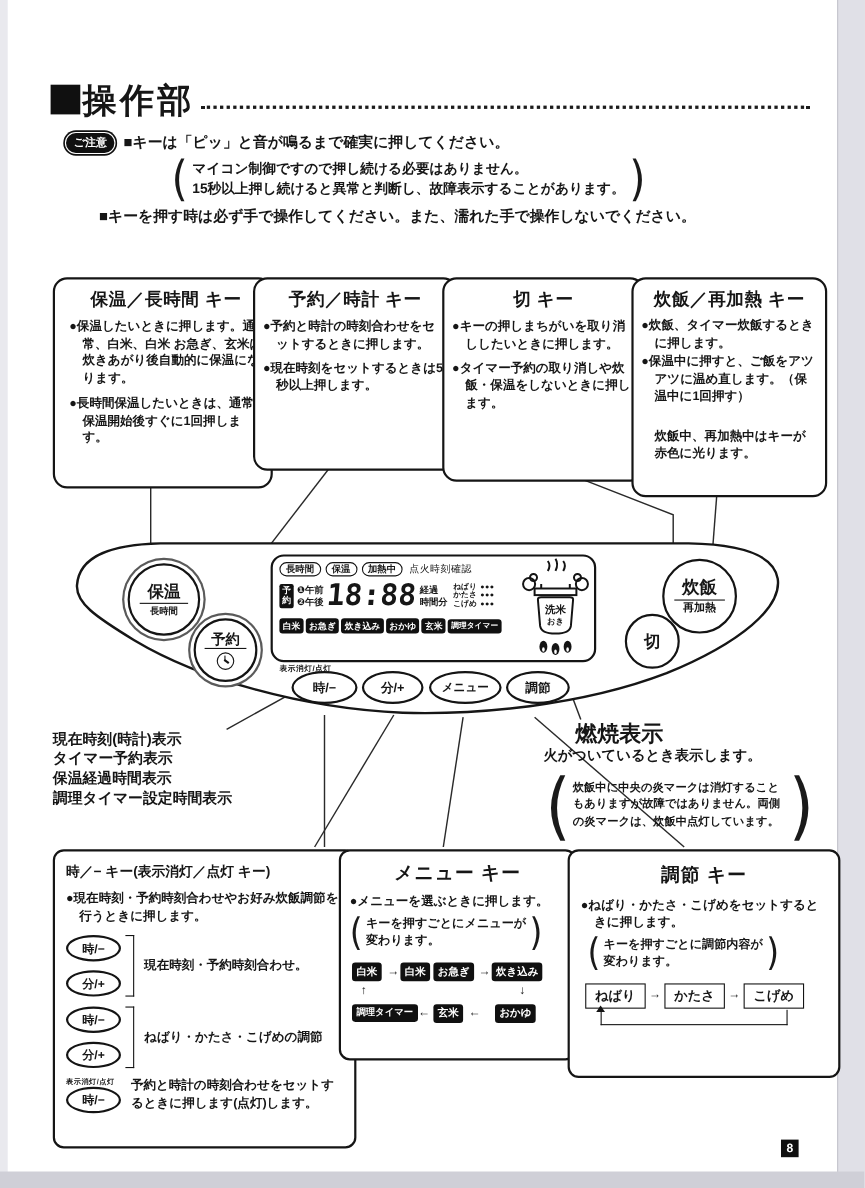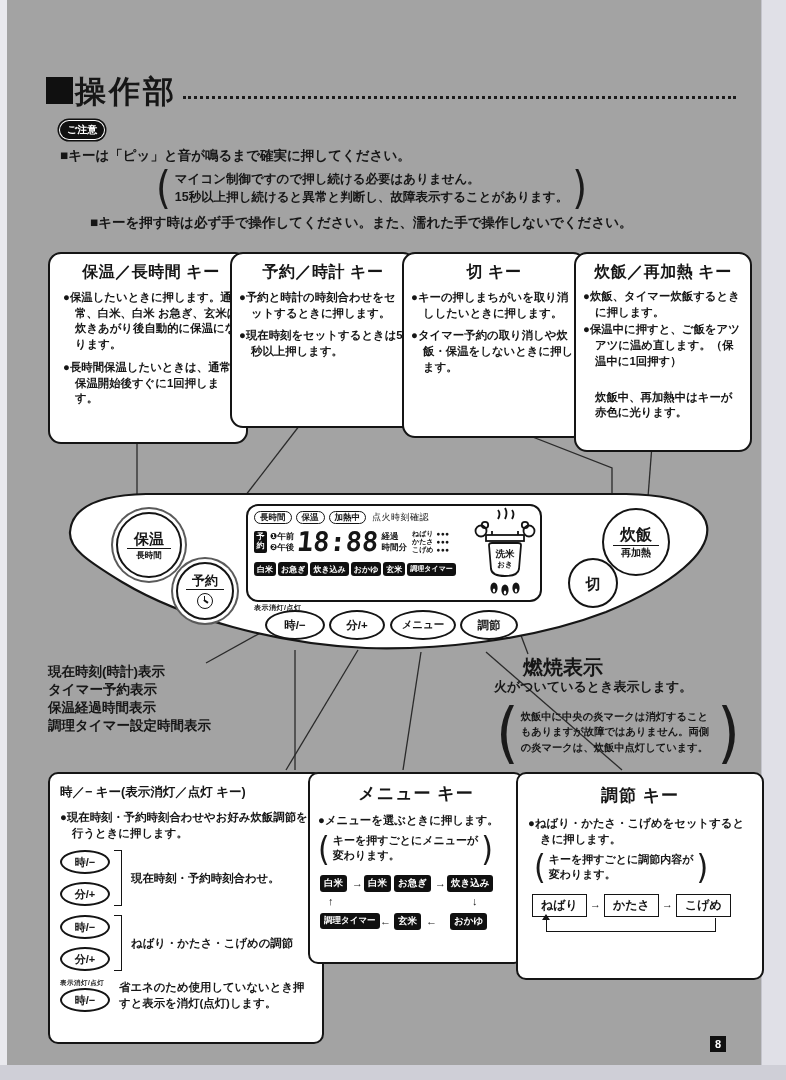--- a/index.html
+++ b/index.html
@@ -1,16 +1,16 @@
 <!DOCTYPE html>
 <html><head>
 <meta charset="utf-8">
 <style>
   html,body{margin:0;padding:0;background:#c9c9d0;}
-  #page{position:relative;width:786px;height:1080px;background:#a3a3a3;overflow:hidden;
+  #page{position:relative;width:786px;height:1080px;background:#ffffff;overflow:hidden;
         font-family:"Liberation Sans","DejaVu Sans",sans-serif;color:#161616;}
   .abs{position:absolute;}
   
   .edge-left{left:0;top:0;width:7px;height:1080px;background:#e9e9ee;}
   .edge-right{left:761px;top:0;width:25px;height:1080px;background:#e0e0e7;border-left:1px solid #c4c4cc;}
   .edge-bottom{left:0;top:1065px;width:786px;height:15px;background:#cfcfd7;}
   
   .hdr{left:46px;top:76px;width:692px;display:flex;align-items:flex-end;}
   .hdr-sq{width:27px;height:27px;background:#101010;margin-bottom:3px;}
   .hdr-title{font-size:31px;font-weight:900;letter-spacing:3px;line-height:1;margin-left:2px;}
@@ -128,21 +128,21 @@
     </g>
   </svg>
 
   <div class="abs hdr">
     <div class="hdr-sq"></div>
     <div class="hdr-title">操作部</div>
     <div class="hdr-dots"></div>
   </div>
 
   <div class="abs" style="left:60px;top:121px;width:676px;">
-    <div style="display:flex;align-items:flex-start;gap:8px;flex-direction:column;">
+    <div style="display:flex;align-items:flex-start;gap:8px;">
       <span class="badge">ご注意</span>
       <span class="ntext">■キーは「ピッ」と音が鳴るまで確実に押してください。</span>
     </div>
     <div class="paren-row" style="margin-left:96px;margin-top:1px;">
       <span class="bigparen p40">(</span>
       <span class="ptxt">
         <span>マイコン制御ですので押し続ける必要はありません。</span><br>
         <span>15秒以上押し続けると異常と判断し、故障表示することがあります。</span>
       </span>
       <span class="bigparen p40">)</span>
@@ -307,21 +307,21 @@
         <div class="key">分/+</div>
       </div>
       <div class="brak"></div>
       <div class="pdesc">ねばり・かたさ・こげめの調節</div>
     </div>
     <div class="pair" style="margin-top:8px;align-items:center;">
       <div>
         <div class="tinylab">表示消灯/点灯</div>
         <div class="key">時/−</div>
       </div>
-      <div class="pdesc">省エネのため使用していないとき押すと表示を消灯(点灯)します。</div>
+      <div class="pdesc">予約と時計の時刻合わせをセットするときに押します(点灯)します。</div>
     </div>
   </div>
 
   <div class="kbox" style="left:308px;top:772px;width:196px;height:172px;border-radius:10px;padding:8px;">
     <div class="bb-title">メニュー キー</div>
     <div class="bullet" style="margin-top:8px;">●メニューを選ぶときに押します。</div>
     <div class="smallparen">
       <span class="bigparen p30">(</span>
       <span class="sptxt"><span>キーを押すごとにメニューが</span><br><span>変わります。</span></span>
       <span class="bigparen p30">)</span>

